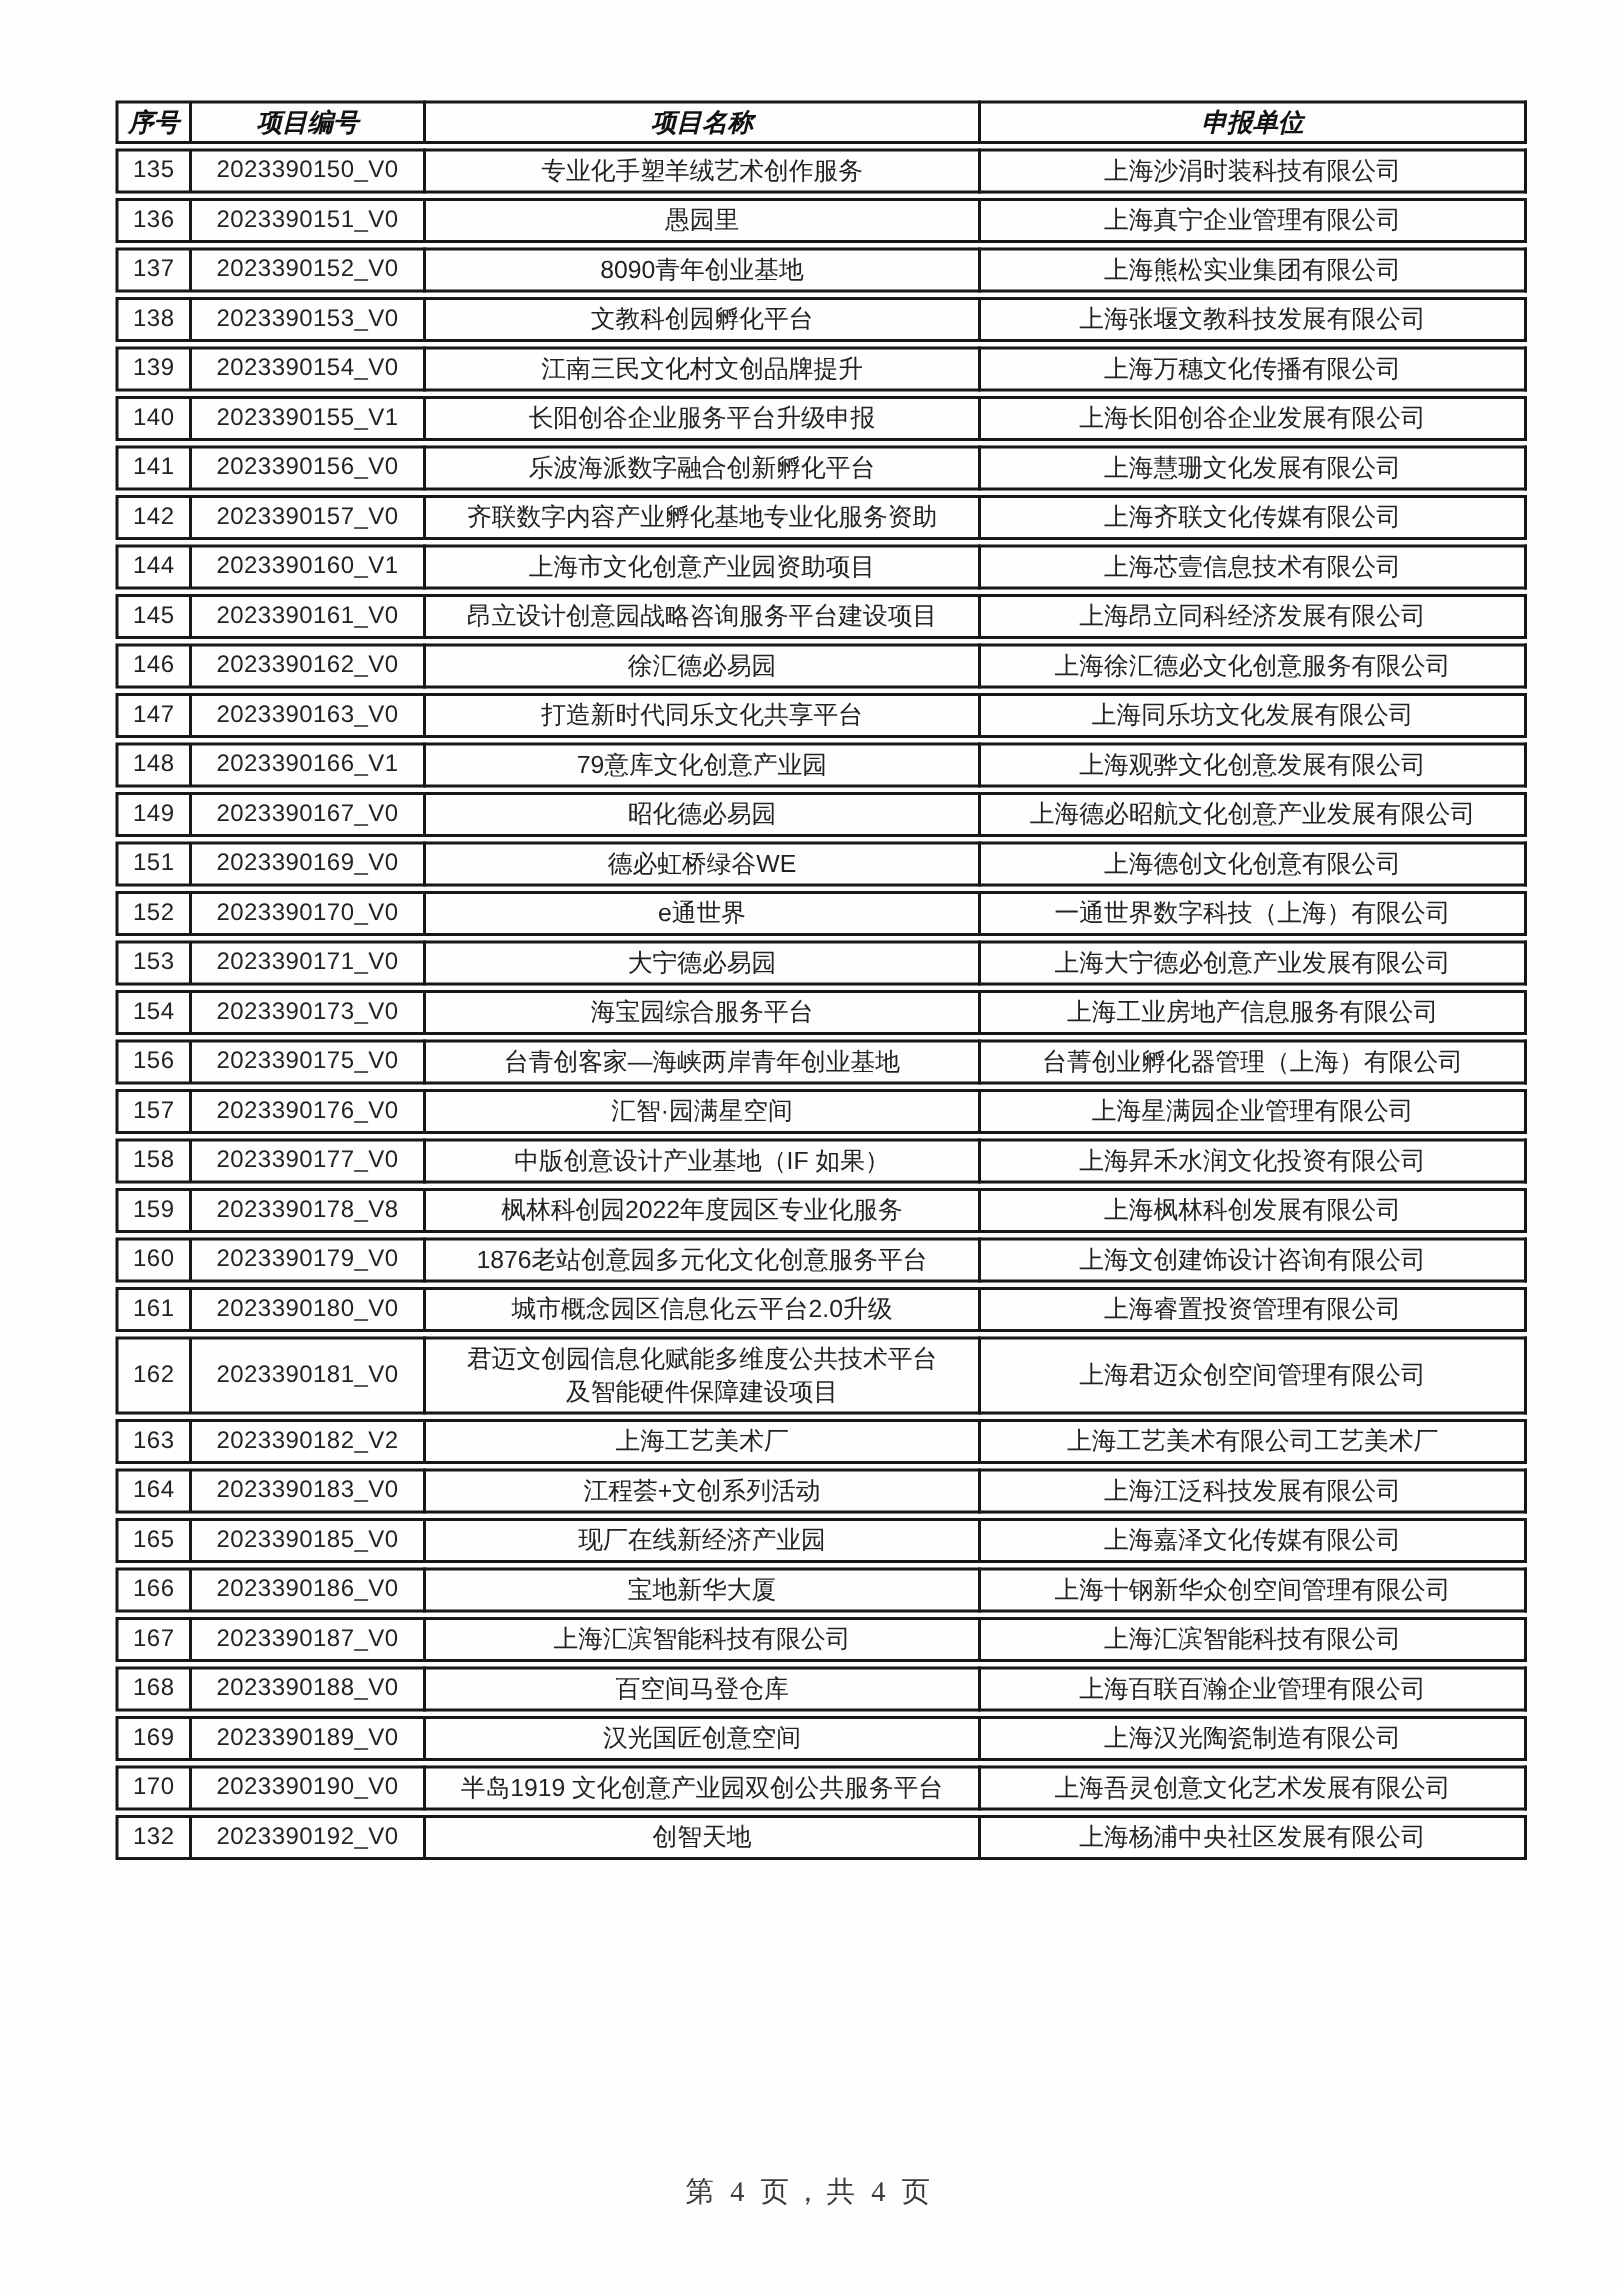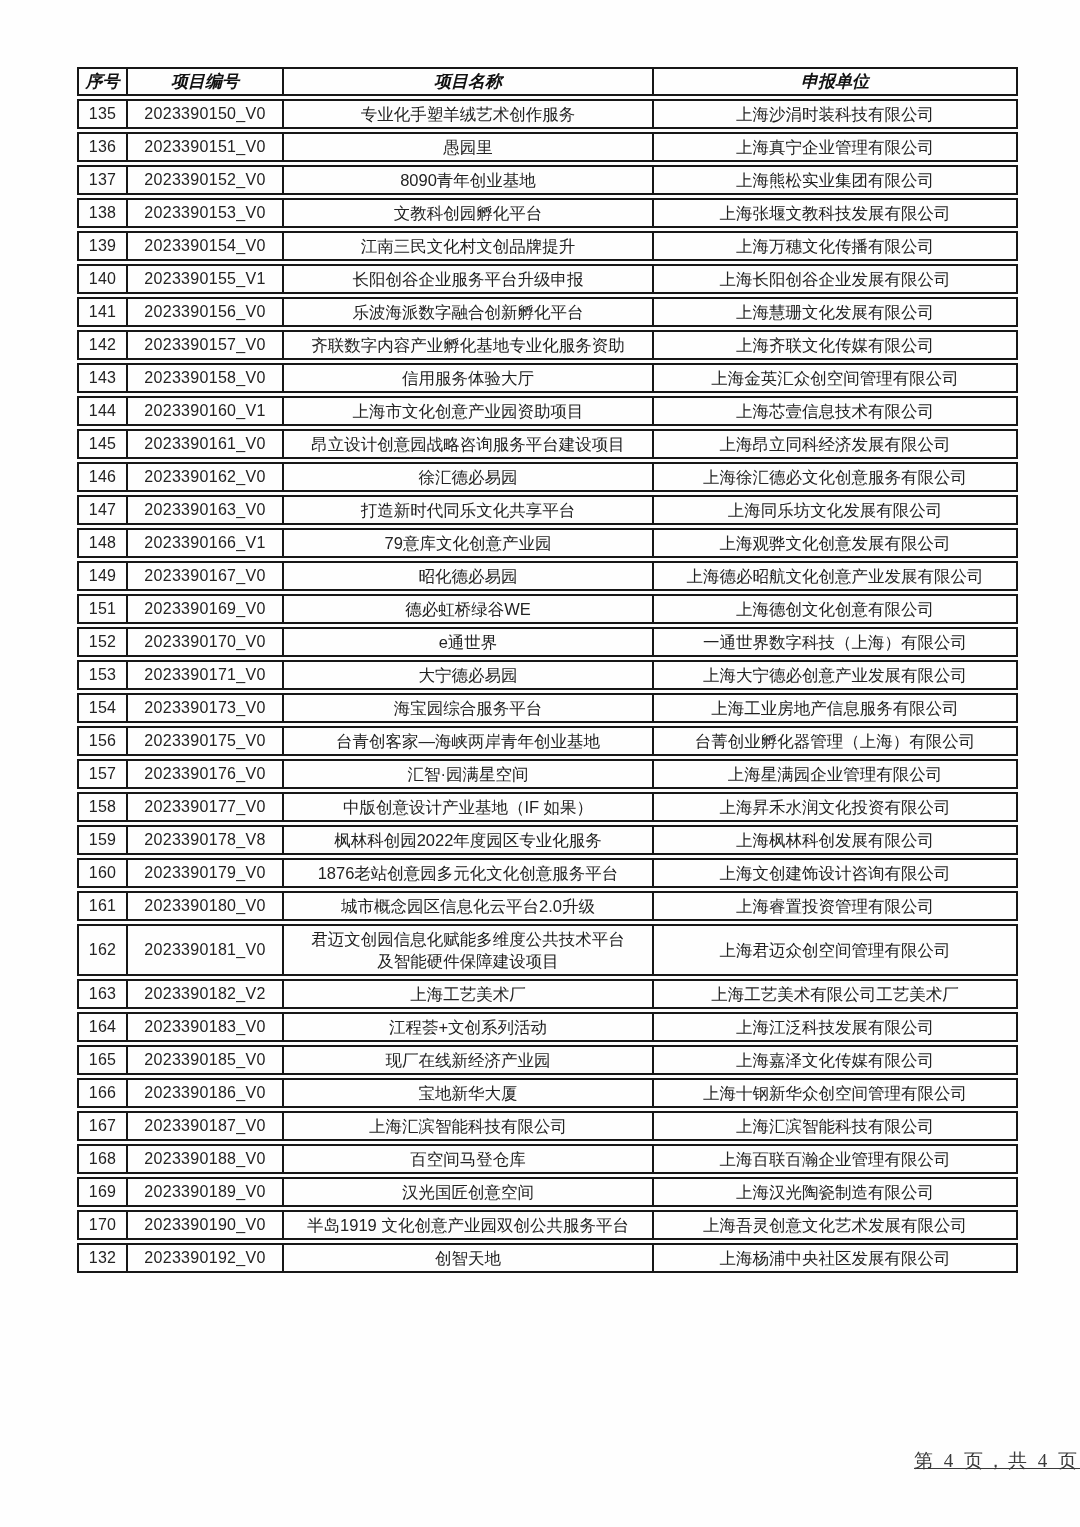--- a/index.html
+++ b/index.html
@@ -56,26 +56,25 @@
   }
   td.num {
     font-size: 16px;
     letter-spacing: 0.3px;
   }
   .footer {
     position: absolute;
     left: 0;
     top: 1448px;
     width: 100%;
-    text-align: right;
+    text-align: center;
     font-family: "Liberation Serif", "DejaVu Serif", serif;
     font-size: 19px;
     color: #3a3a3a;
     letter-spacing: 3px;
-    text-decoration: underline;
   }
 </style>
 </head>
 <body>
 
 <div class="page">
 
   <table class="projects">
     <colgroup>
       <col style="width:51px">
@@ -134,26 +133,20 @@
           <td>乐波海派数字融合创新孵化平台</td>
           <td>上海慧珊文化发展有限公司</td>
         </tr>
         <tr>
           <td class="num">142</td>
           <td class="num">2023390157_V0</td>
           <td>齐联数字内容产业孵化基地专业化服务资助</td>
           <td>上海齐联文化传媒有限公司</td>
         </tr>
         <tr>
-          <td class="num">143</td>
-          <td class="num">2023390158_V0</td>
-          <td>信用服务体验大厅</td>
-          <td>上海金英汇众创空间管理有限公司</td>
-        </tr>
-        <tr>
           <td class="num">144</td>
           <td class="num">2023390160_V1</td>
           <td>上海市文化创意产业园资助项目</td>
           <td>上海芯壹信息技术有限公司</td>
         </tr>
         <tr>
           <td class="num">145</td>
           <td class="num">2023390161_V0</td>
           <td>昂立设计创意园战略咨询服务平台建设项目</td>
           <td>上海昂立同科经济发展有限公司</td>

